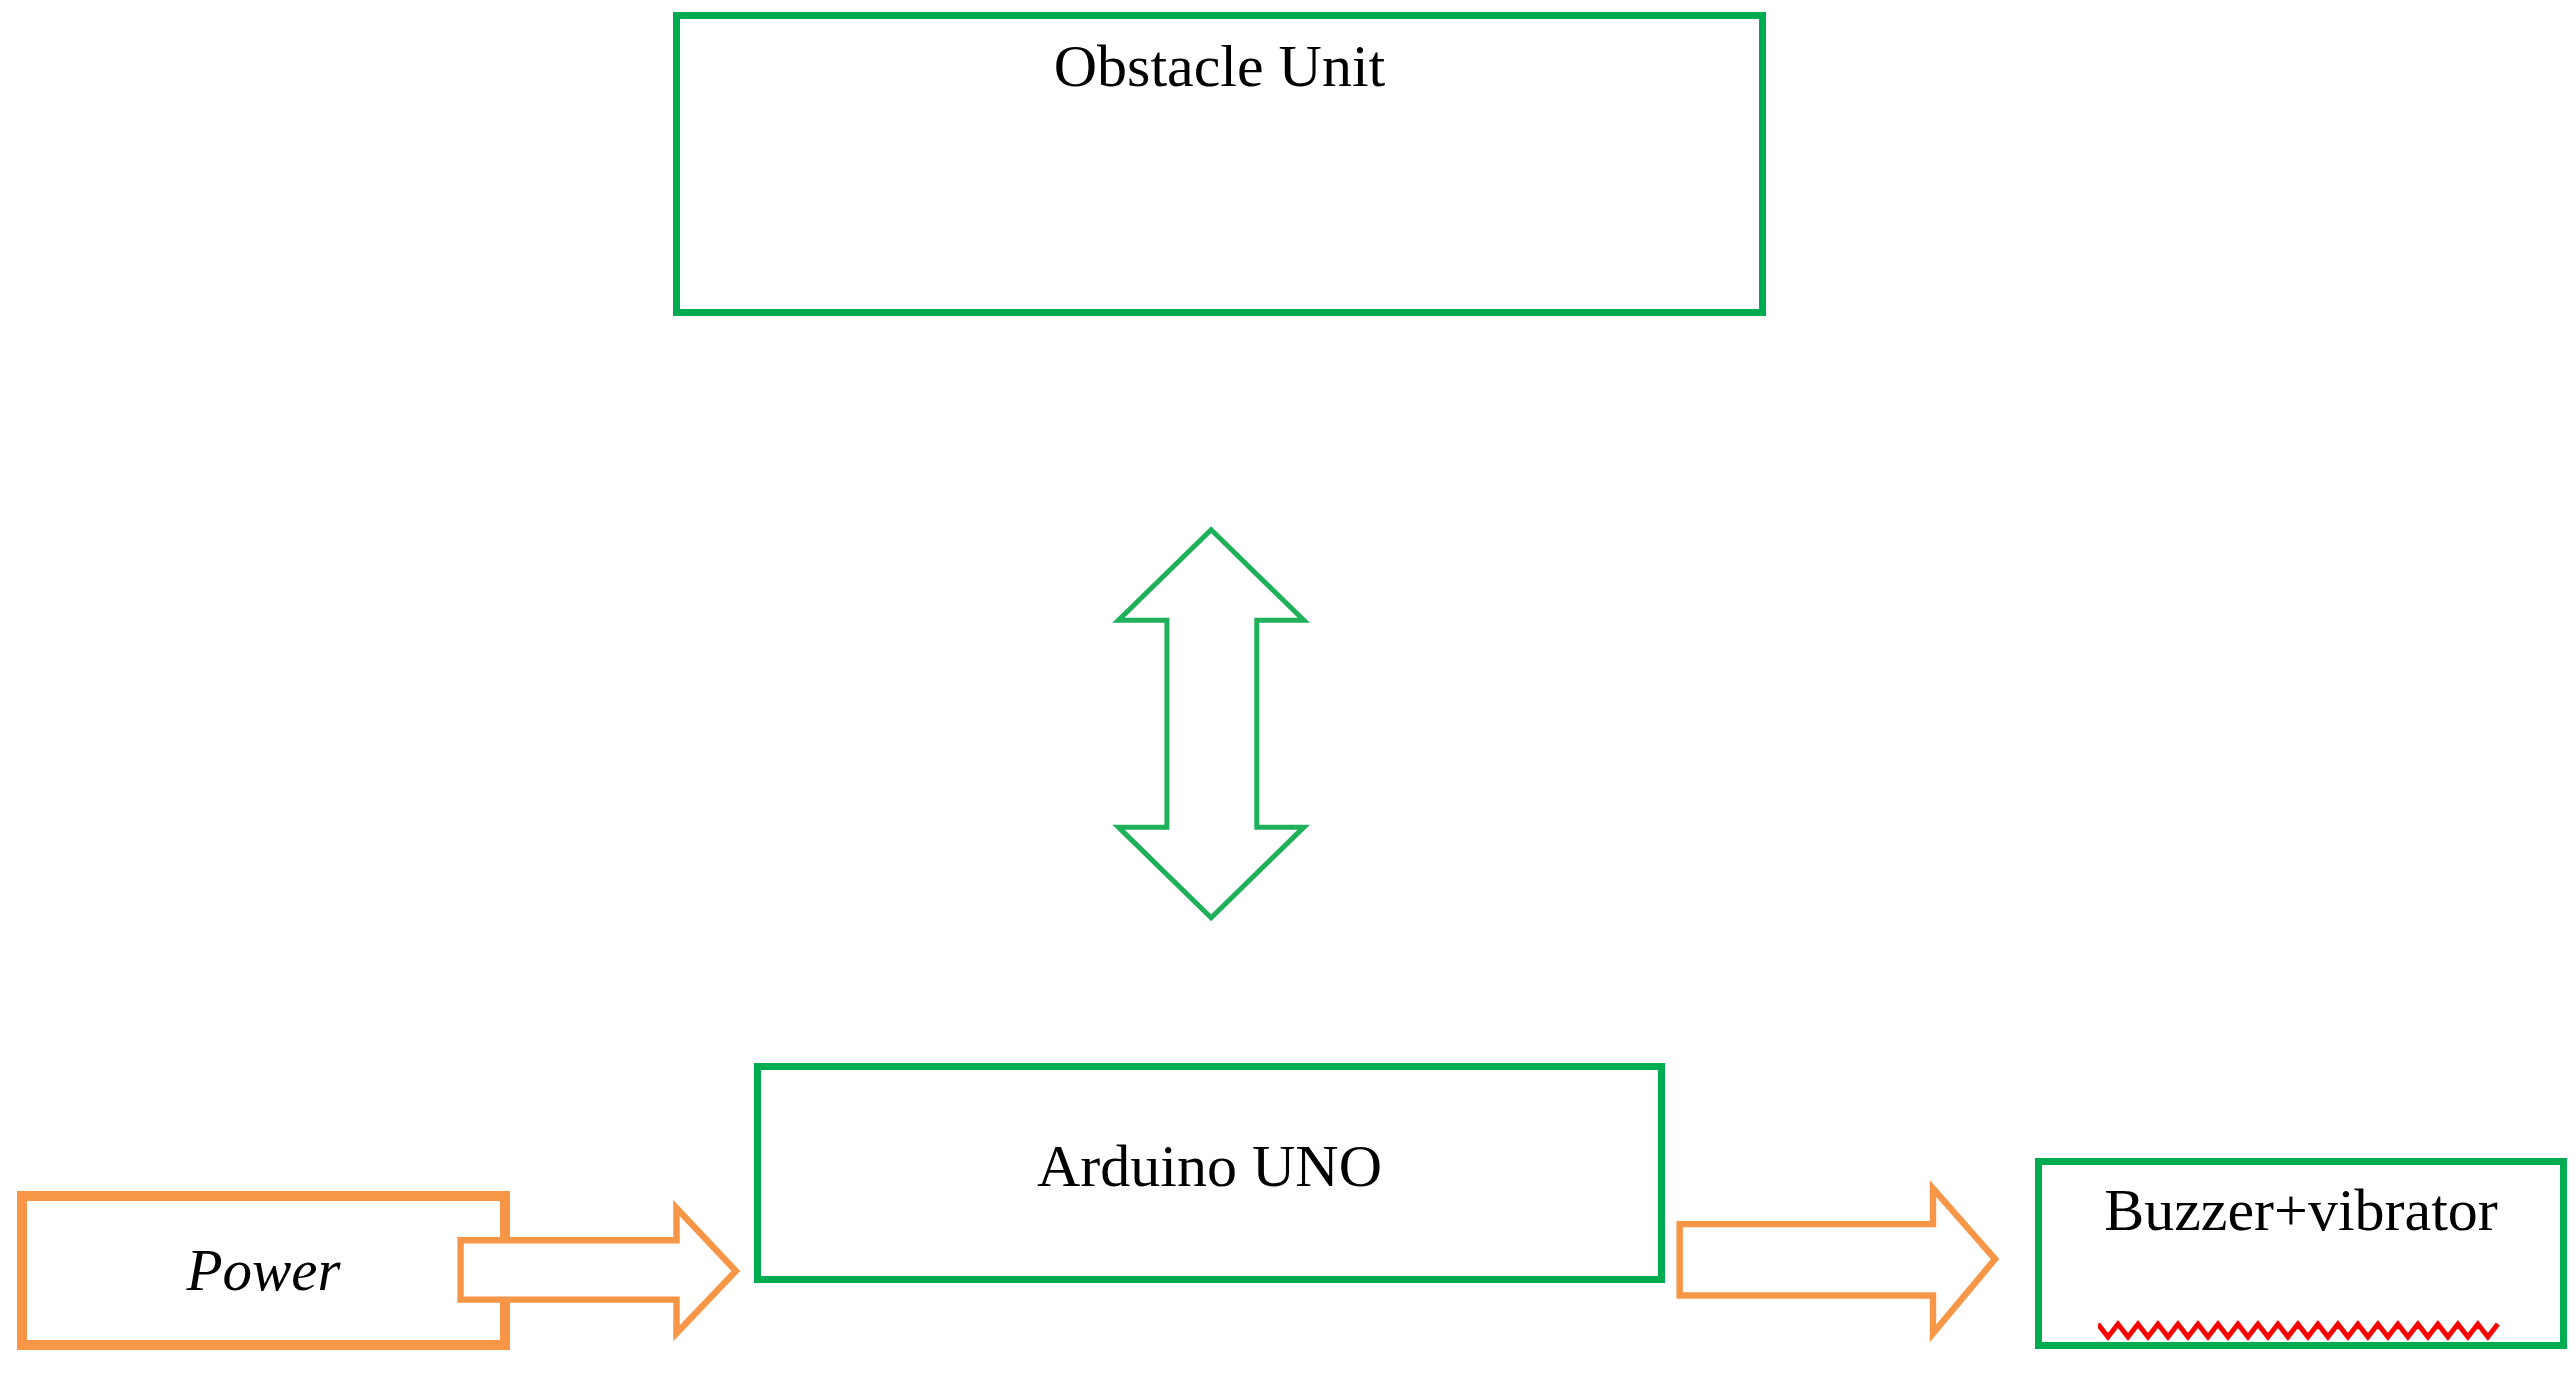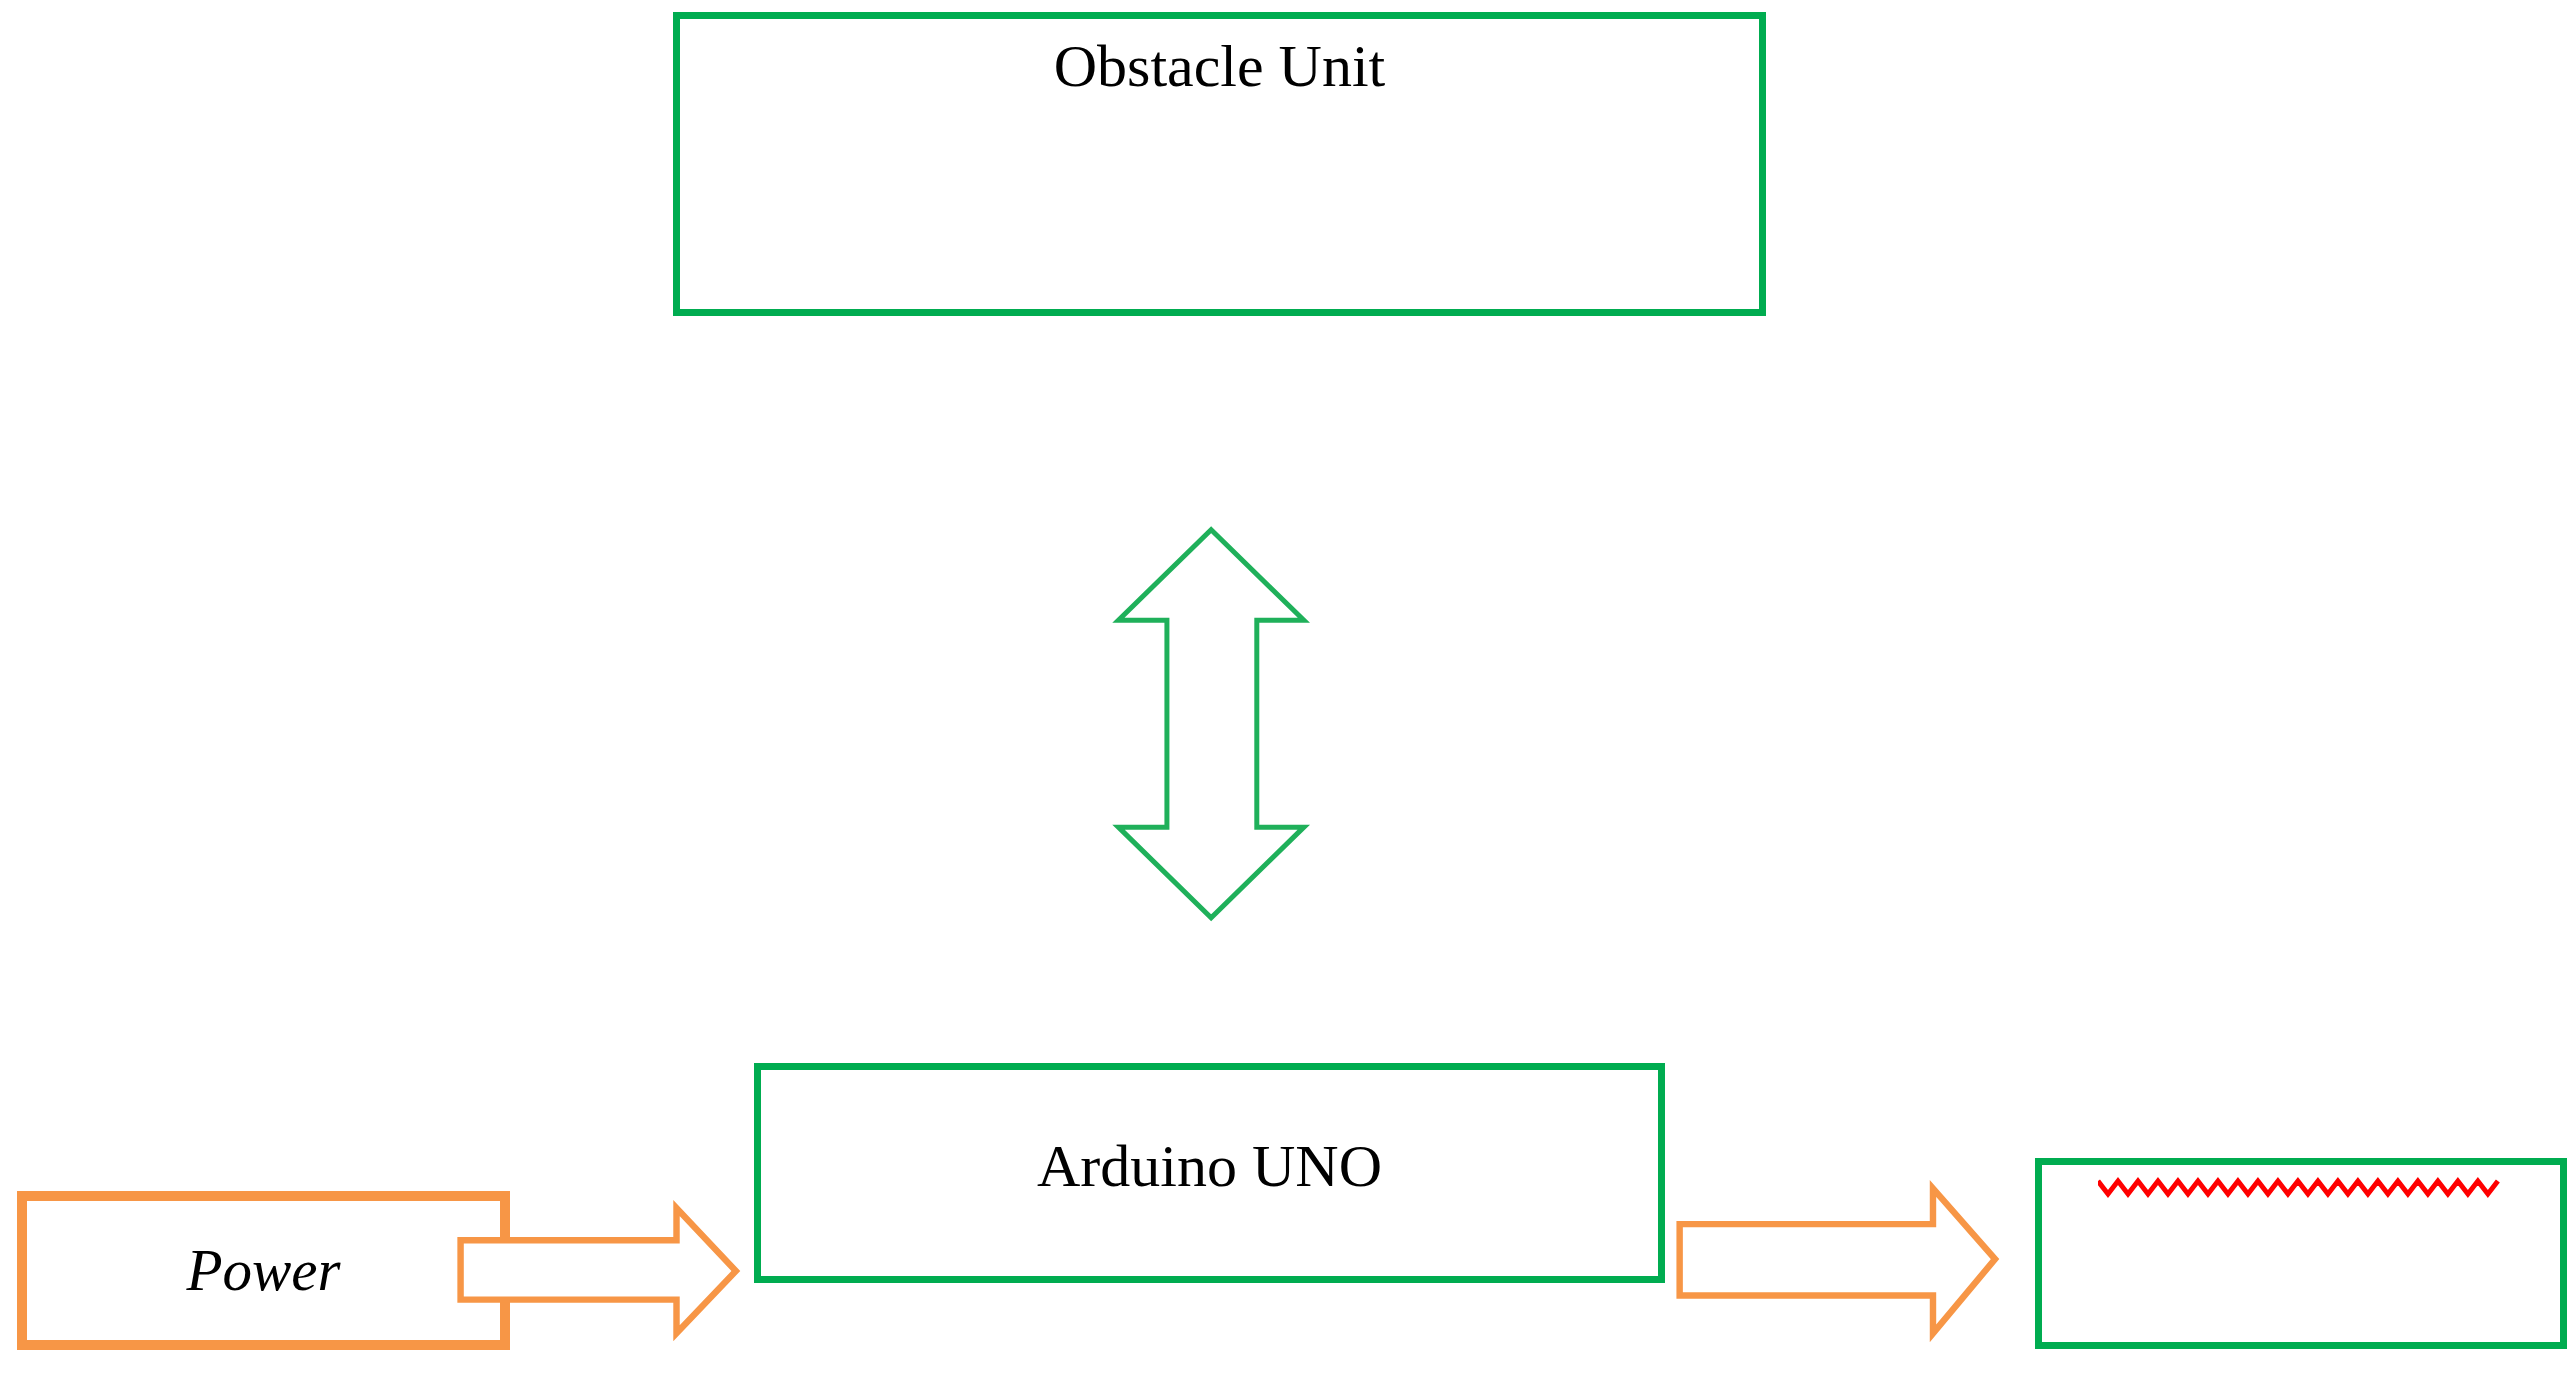--- a/index.html
+++ b/index.html
@@ -104,19 +104,20 @@
 
   <svg class="arrow-svg svg-power-arrow" width="286" height="136" viewBox="0 0 400 190">
     <polygon points="5,52 307,52 307,7 390,95 307,182 307,135 5,135" style="fill:#ffffff; stroke:var(--orange,#F79646); stroke-width:9; stroke-linejoin:miter;"></polygon>
   </svg>
 
   <svg class="arrow-svg svg-buzzer-arrow" width="329" height="157" viewBox="0 0 460 220">
     <polygon points="6,59 361,59 361,9 448,108 361,212 361,159 6,159" style="fill:#ffffff; stroke:var(--orange,#F79646); stroke-width:9; stroke-linejoin:miter;"></polygon>
   </svg>
 
   <div class="dbox green-box box-buzzer">
+    <div class="line">Buzzer+vibrator</div>
     <svg class="squiggle-svg" width="407" height="23" viewBox="0 0 570 32">
       <polyline id="squiggle-path" points="0,7 14,25 28,7 42,25 56,7 70,25 84,7 98,25 112,7 126,25 140,7 154,25 168,7 182,25 196,7 210,25 224,7 238,25 252,7 266,25 280,7 294,25 308,7 322,25 336,7 350,25 364,7 378,25 392,7 406,25 420,7 434,25 448,7 462,25 476,7 490,25 504,7 518,25 532,7 546,25 560,7" style="fill:none; stroke:var(--squiggle-red,#FF0000); stroke-width:7; stroke-linejoin:miter;"></polyline>
     </svg>
   </div>
 
 </div>
 
 
 </body></html>

